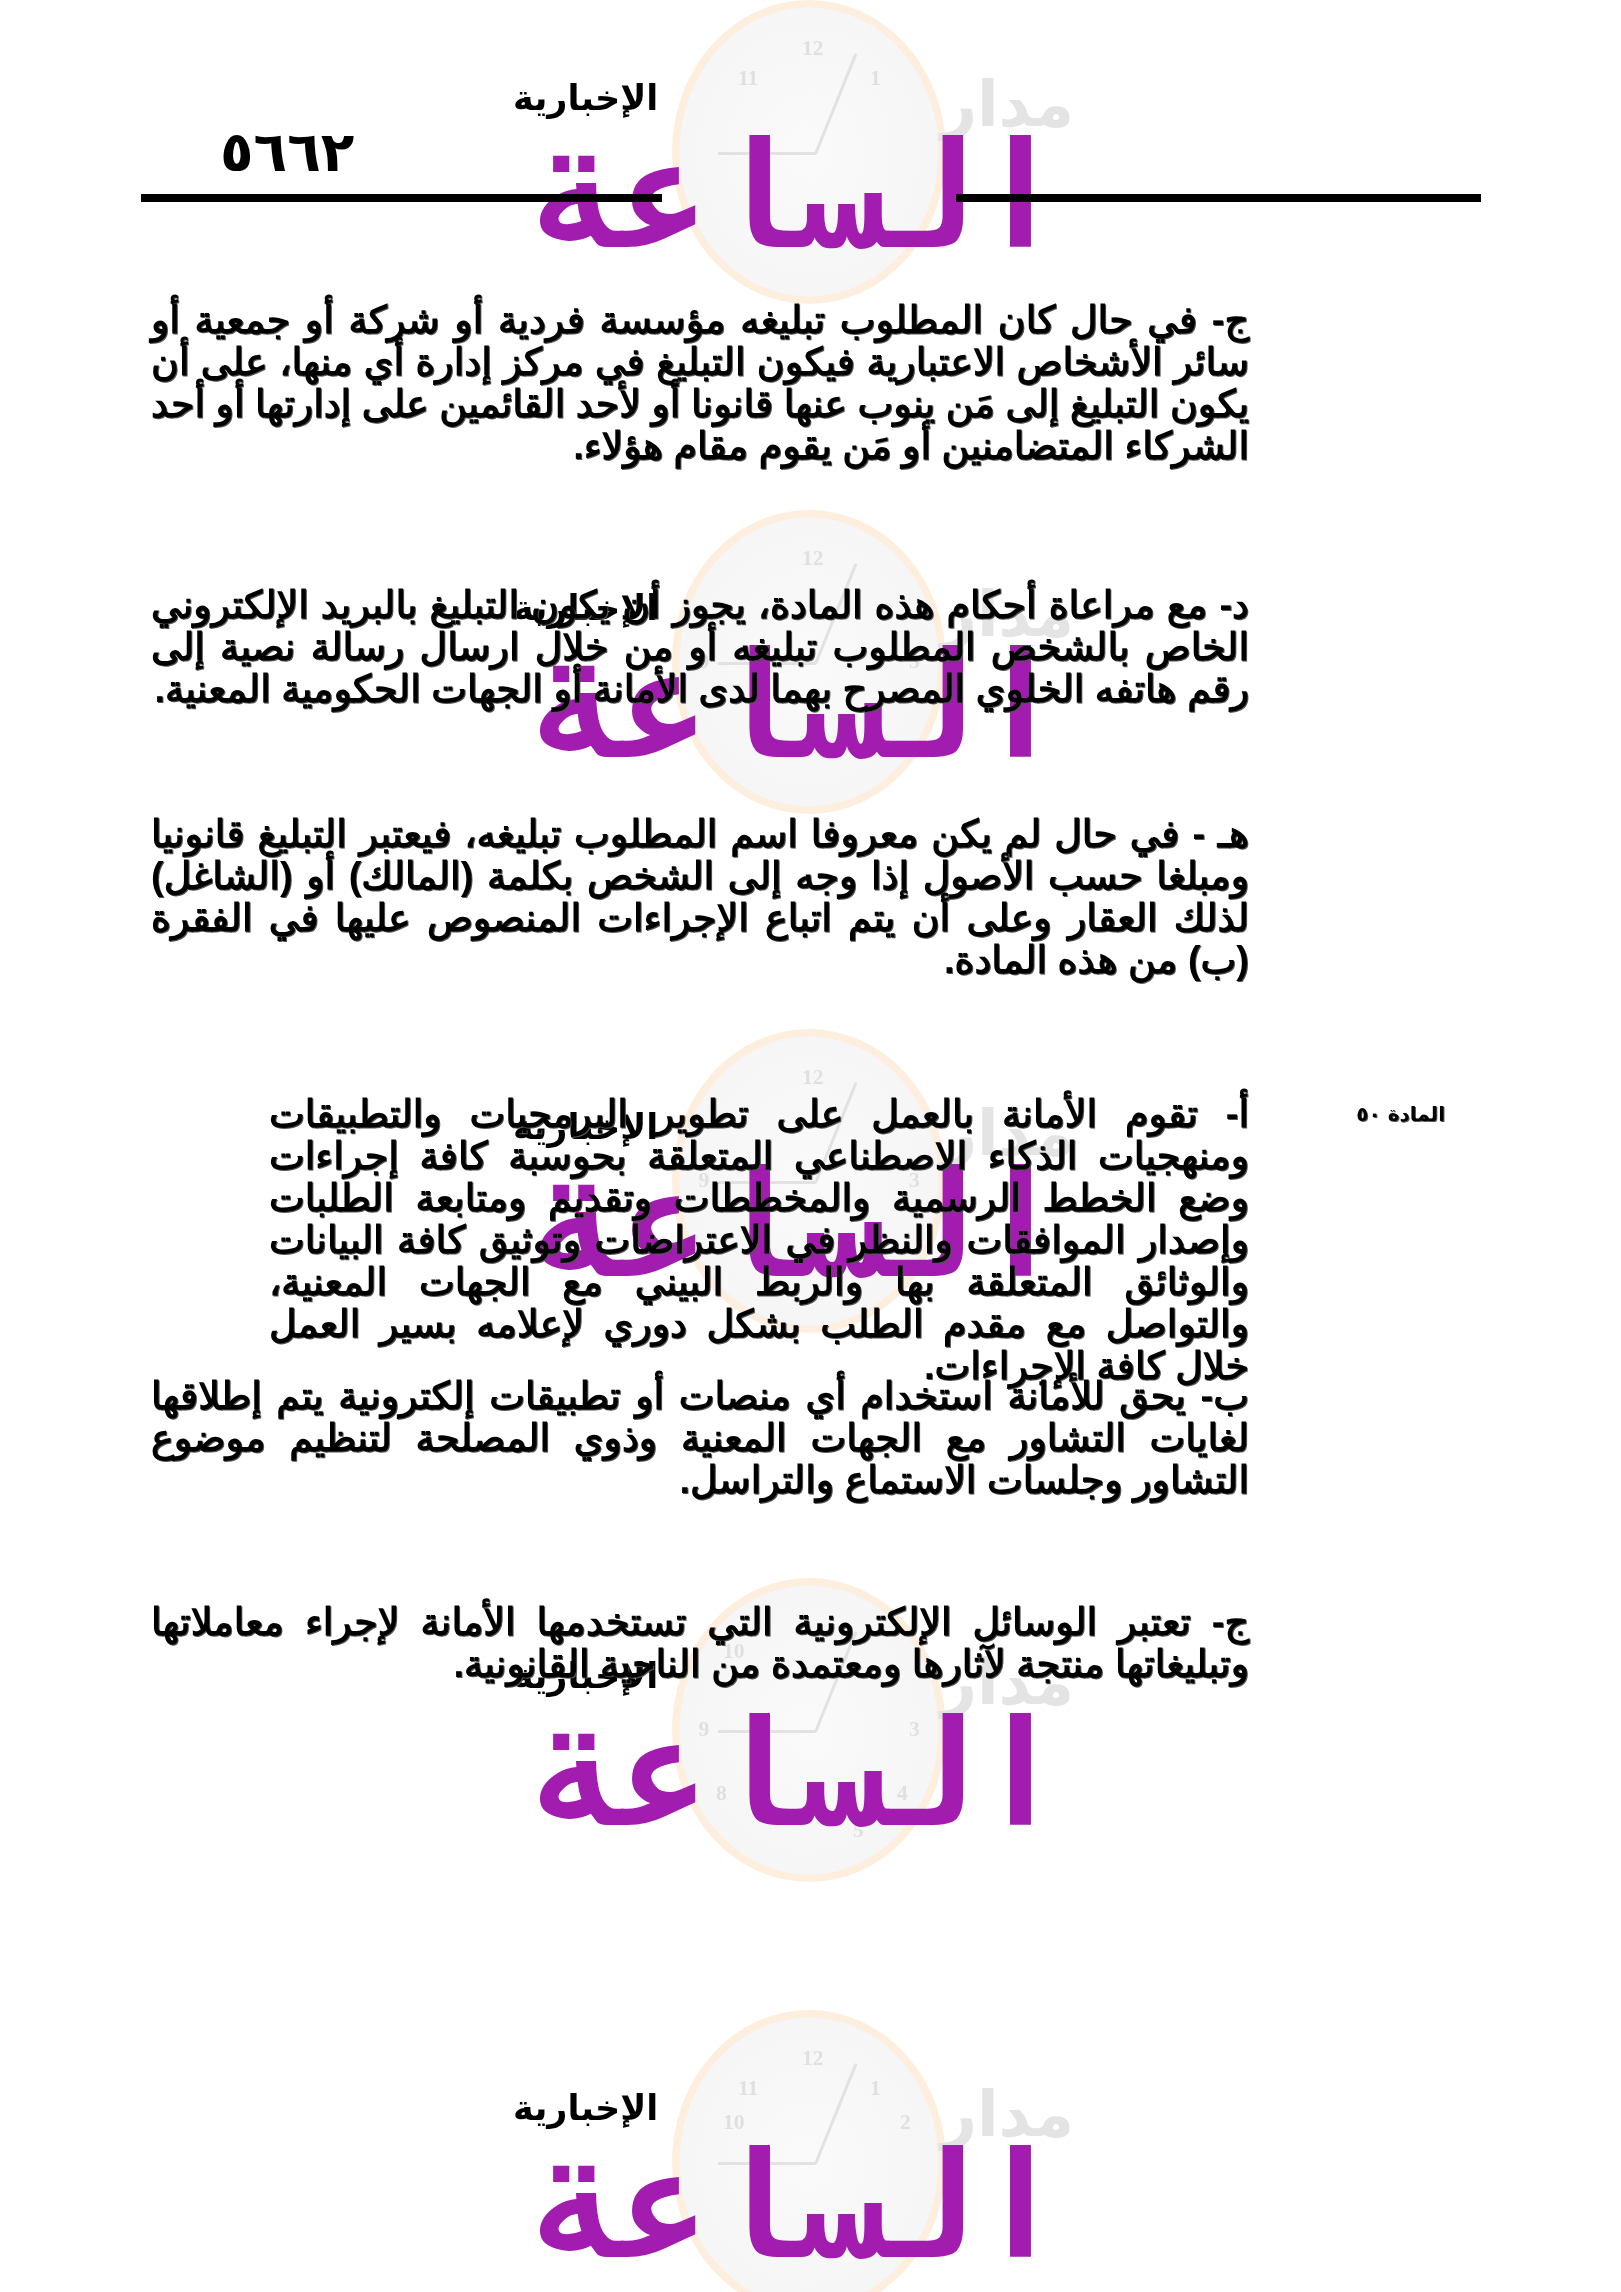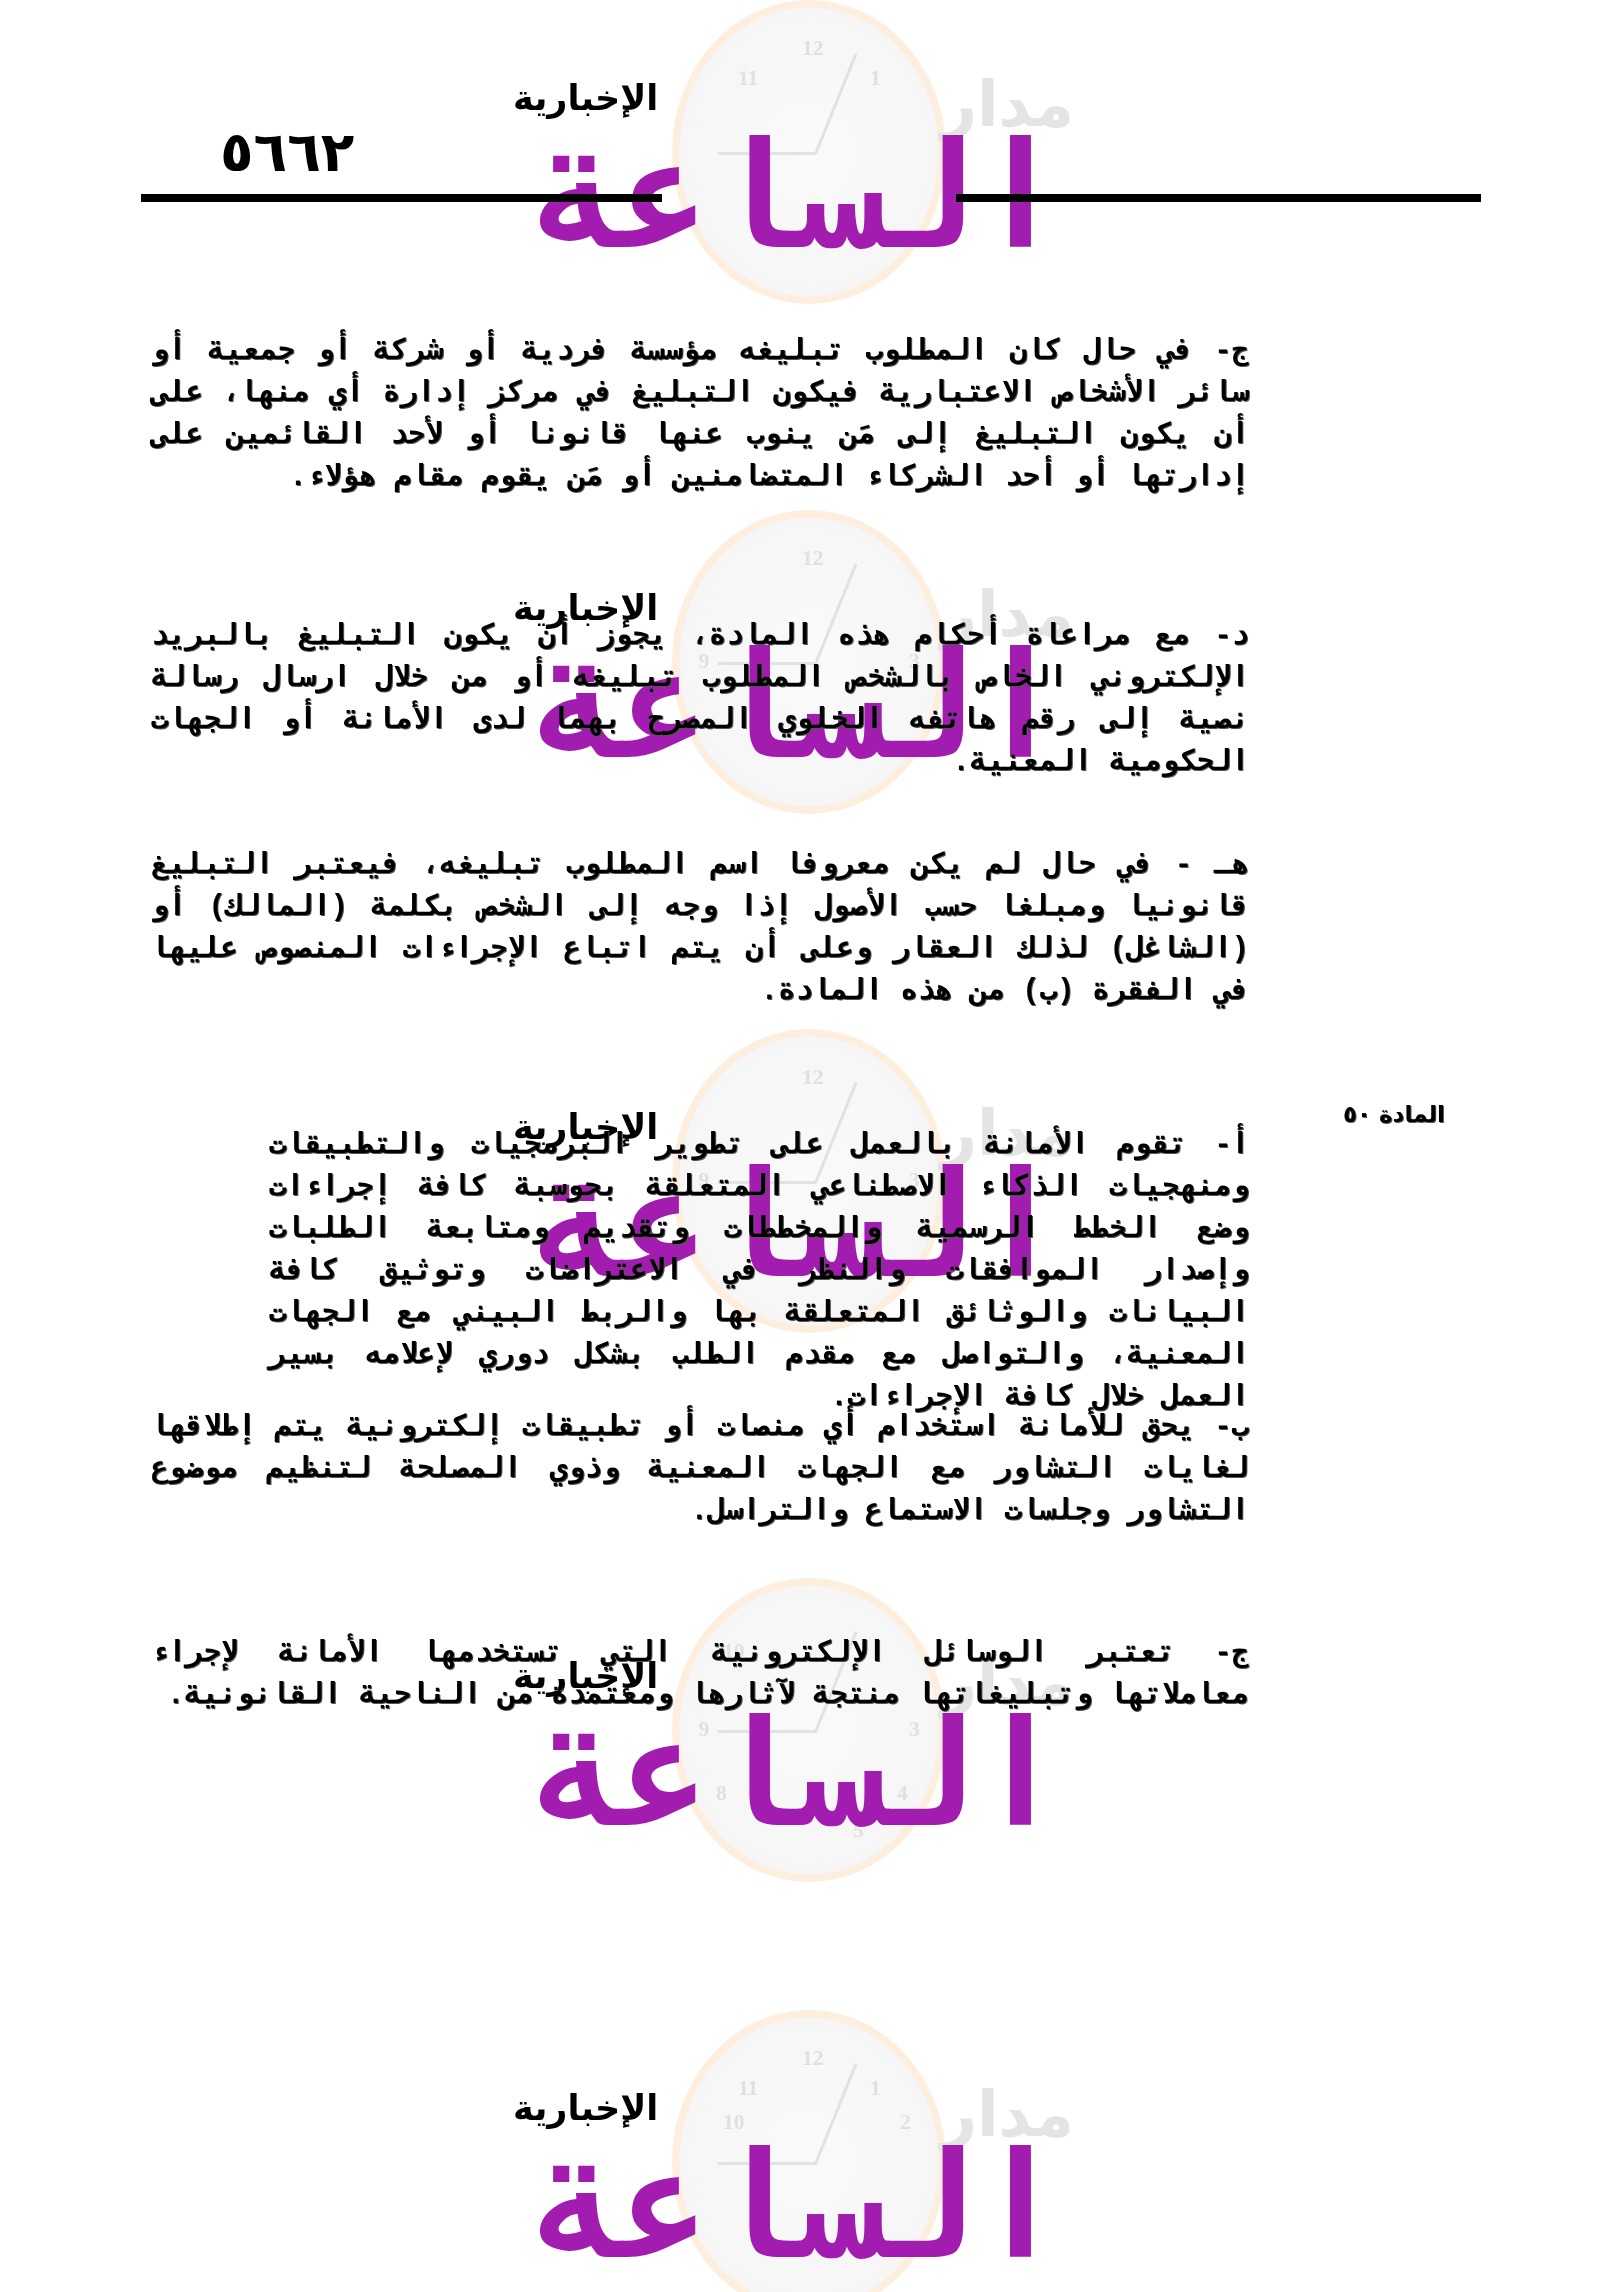--- a/index.html
+++ b/index.html
@@ -149,37 +149,36 @@
     .content {
       position: absolute;
       top: 294px;
       left: 0;
       width: 1621px;
       z-index: 2;
       direction: rtl;
     }
     .para {
       position: absolute;
-      font-family: Liberation Mono, monospace;
-      font-weight: bold;
-      font-size: 29px;
+      font-family: Liberation Sans, sans-serif;
+      font-weight: bold;
+      font-size: 38px;
       line-height: 42px;
       text-align: justify;
       text-align-last: right;
       text-shadow: 1px 1px 0 #555;
-      margin-top: 32px;
     }
     .para .label {
       display: inline;
     }
     .article-label {
       position: absolute;
       font-family: "DejaVu Sans", sans-serif;
       font-weight: bold;
-      font-size: 23px;
+      font-size: 20px;
       line-height: 42px;
       text-shadow: 1px 1px 0 #555;
       white-space: nowrap;
     }
   </style>
 </head>
 <body>
 
 <div class="watermark" style="top:39px;">
   <div class="wm-clock">

